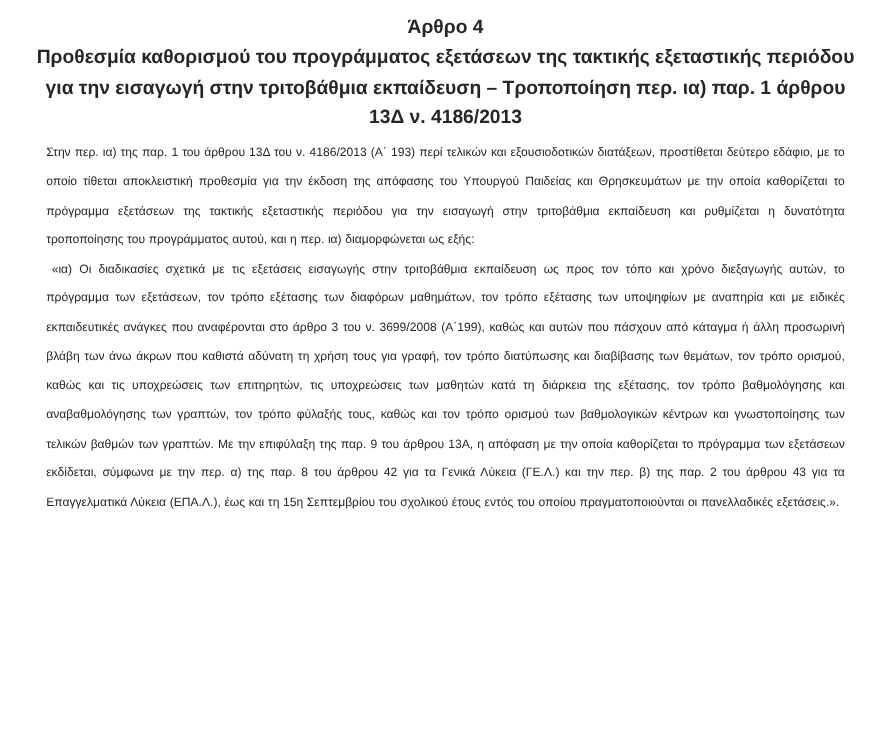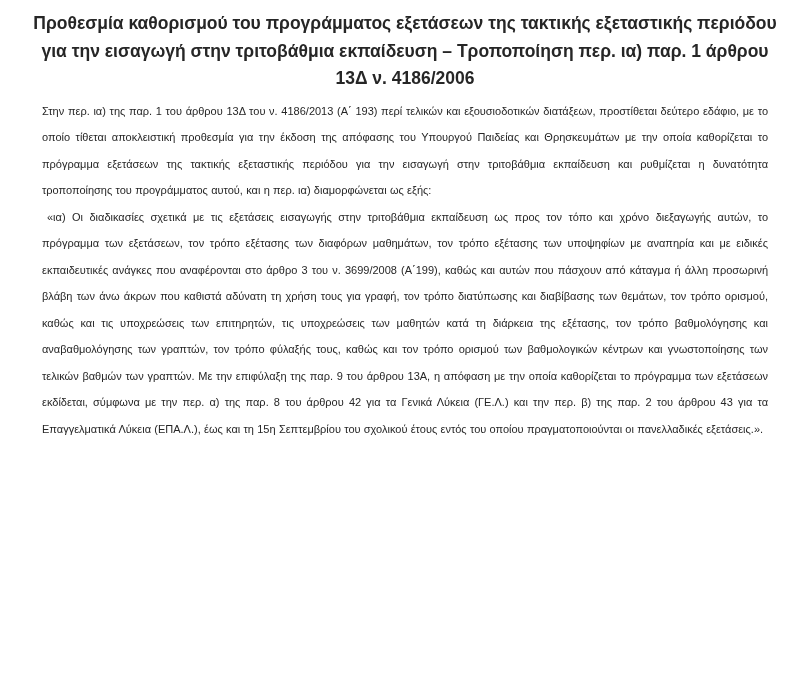--- a/index.html
+++ b/index.html
@@ -45,19 +45,20 @@
   }
   .doc-body p.quoted {
     text-indent: 5px;
   }
 </style>
 </head>
 <body>
 
 <div class="page">
   <header class="doc-header">
-    <h2 class="doc-subtitle">Προθεσμία καθορισμού του προγράμματος εξετάσεων της τακτικής εξεταστικής περιόδου για την εισαγωγή στην τριτοβάθμια εκπαίδευση – Τροποποίηση περ. ια) παρ. 1 άρθρου 13Δ ν. 4186/2006</h2>
+    <h1 class="doc-title">Άρθρο 4</h1>
+    <h2 class="doc-subtitle">Προθεσμία καθορισμού του προγράμματος εξετάσεων της τακτικής εξεταστικής περιόδου για την εισαγωγή στην τριτοβάθμια εκπαίδευση – Τροποποίηση περ. ια) παρ. 1 άρθρου 13Δ ν. 4186/2013</h2>
   </header>
   <main class="doc-body">
     <p>Στην περ. ια) της παρ. 1 του άρθρου 13Δ του ν. 4186/2013 (Α΄ 193) περί τελικών και εξουσιοδοτικών διατάξεων, προστίθεται δεύτερο εδάφιο, με το οποίο τίθεται αποκλειστική προθεσμία για την έκδοση της απόφασης του Υπουργού Παιδείας και Θρησκευμάτων με την οποία καθορίζεται το πρόγραμμα εξετάσεων της τακτικής εξεταστικής περιόδου για την εισαγωγή στην τριτοβάθμια εκπαίδευση και ρυθμίζεται η δυνατότητα τροποποίησης του προγράμματος αυτού, και η περ. ια) διαμορφώνεται ως εξής:</p>
     <p class="quoted">«ια) Οι διαδικασίες σχετικά με τις εξετάσεις εισαγωγής στην τριτοβάθμια εκπαίδευση ως προς τον τόπο και χρόνο διεξαγωγής αυτών, το πρόγραμμα των εξετάσεων, τον τρόπο εξέτασης των διαφόρων μαθημάτων, τον τρόπο εξέτασης των υποψηφίων με αναπηρία και με ειδικές εκπαιδευτικές ανάγκες που αναφέρονται στο άρθρο 3 του ν. 3699/2008 (Α΄199), καθώς και αυτών που πάσχουν από κάταγμα ή άλλη προσωρινή βλάβη των άνω άκρων που καθιστά αδύνατη τη χρήση τους για γραφή, τον τρόπο διατύπωσης και διαβίβασης των θεμάτων, τον τρόπο ορισμού, καθώς και τις υποχρεώσεις των επιτηρητών, τις υποχρεώσεις των μαθητών κατά τη διάρκεια της εξέτασης, τον τρόπο βαθμολόγησης και αναβαθμολόγησης των γραπτών, τον τρόπο φύλαξής τους, καθώς και τον τρόπο ορισμού των βαθμολογικών κέντρων και γνωστοποίησης των τελικών βαθμών των γραπτών. Με την επιφύλαξη της παρ. 9 του άρθρου 13Α, η απόφαση με την οποία καθορίζεται το πρόγραμμα των εξετάσεων εκδίδεται, σύμφωνα με την περ. α) της παρ. 8 του άρθρου 42 για τα Γενικά Λύκεια (ΓΕ.Λ.) και την περ. β) της παρ. 2 του άρθρου 43 για τα Επαγγελματικά Λύκεια (ΕΠΑ.Λ.), έως και τη 15η Σεπτεμβρίου του σχολικού έτους εντός του οποίου πραγματοποιούνται οι πανελλαδικές εξετάσεις.».</p>
   </main>
 </div>
 
 </body></html>

